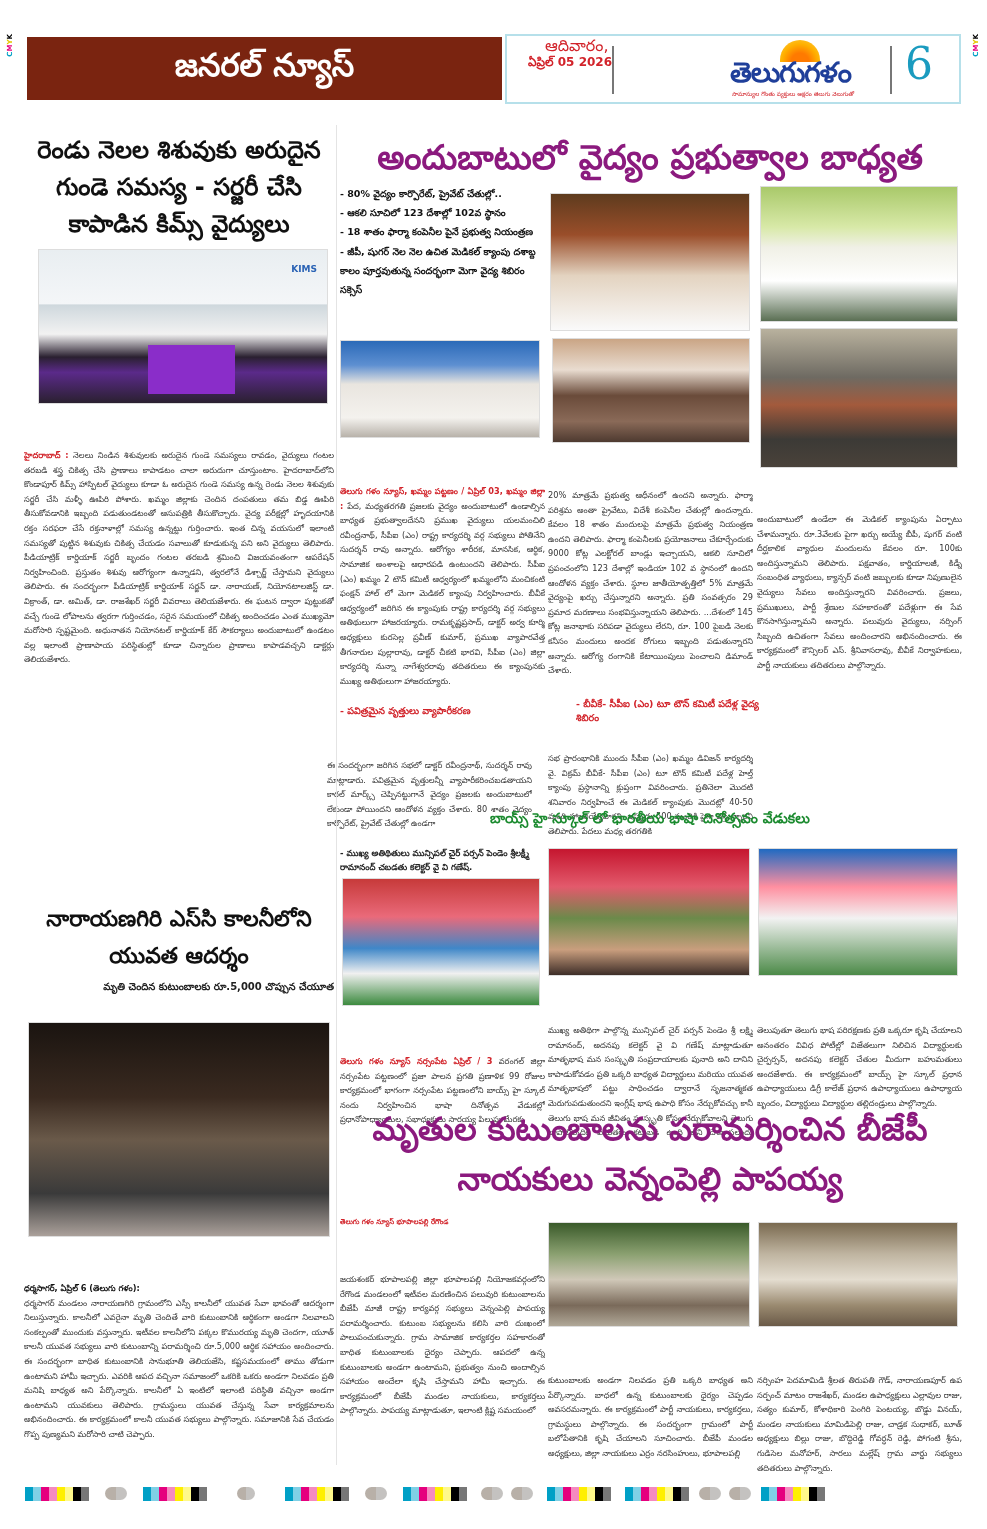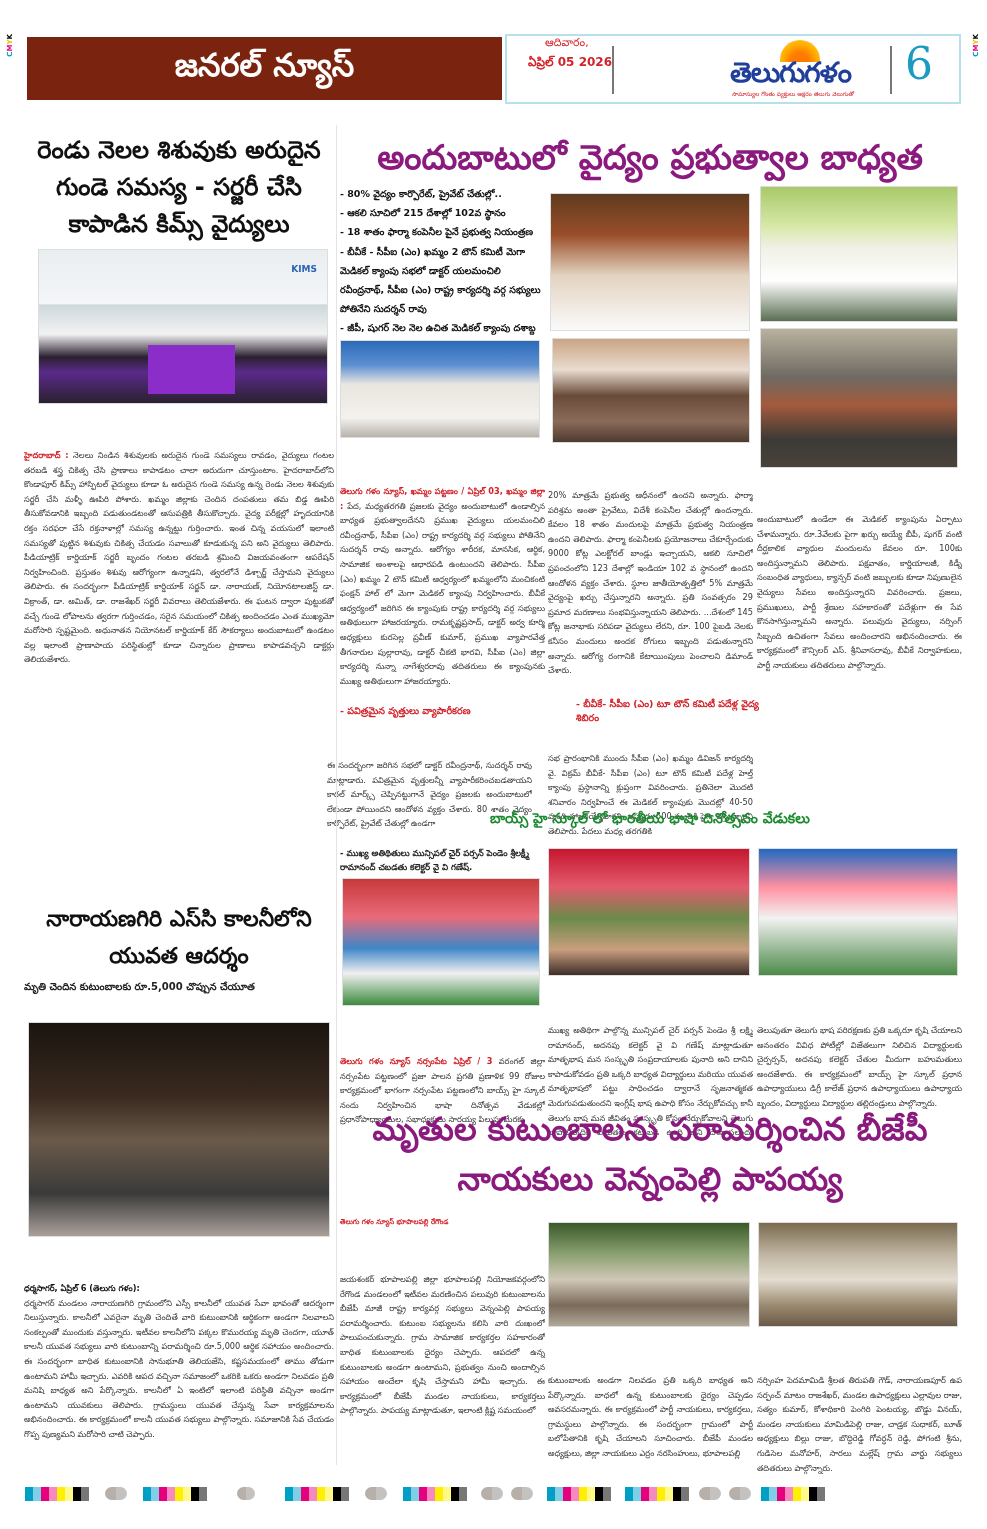--- a/index.html
+++ b/index.html
@@ -4,21 +4,21 @@
 <style>
   * { box-sizing: border-box; margin: 0; padding: 0; }
   html, body { width: 987px; height: 1529px; background: #ffffff; overflow: hidden; }
   body { position: relative; font-family: "DejaVu Sans", sans-serif; color: #222; }
 
   .abs { position: absolute; }
 
   
   .section-banner { left: 27px; top: 37px; width: 475px; height: 63px; background: #7a2410; color: #fff; display: flex; align-items: center; justify-content: center; font-size: 32px; font-weight: bold; }
   .masthead { left: 505px; top: 34px; width: 456px; height: 70px; border: 2px solid #b6e0ea; background: #fff; }
-  .date-day { left: 545px; top: 36px; font-size: 11px; color: #d2232a; }
+  .date-day { left: 545px; top: 36px; font-size: 16px; color: #d2232a; }
   .date-full { left: 528px; top: 55px; font-size: 12px; color: #d2232a; font-weight: bold; }
   .vline { width: 2px; background: #777; }
   .logo { left: 720px; top: 40px; width: 170px; height: 60px; }
   .logo-sun { position: absolute; left: 60px; top: 0; width: 40px; height: 22px; border-radius: 40px 40px 0 0; background: radial-gradient(circle at 50% 100%, #ff7a00 30%, #ffb000 60%, #ffd24a 100%); }
   .logo-text { position: absolute; left: 10px; top: 16px; font-size: 28px; font-weight: bold; color: #1f3f9a; letter-spacing: -1px; }
   .logo-tag { position: absolute; left: 12px; top: 50px; font-size: 6px; color: #d2232a; white-space: nowrap; }
   .page-num { left: 905px; top: 38px; font-size: 44px; color: #1a9bbf; font-family: "DejaVu Serif", serif; }
   .cmyk { font-size: 7px; writing-mode: vertical-rl; transform: rotate(180deg); font-weight: bold; }
   .cmyk span:nth-child(1){color:#00a0c6;} .cmyk span:nth-child(2){color:#e5007e;} .cmyk span:nth-child(3){color:#e5c600;} .cmyk span:nth-child(4){color:#000;}
 
@@ -77,33 +77,32 @@
 <div class="abs photo ph-kims" style="left:38px; top:249px; width:290px; height:155px;">
   <div class="table-cloth"></div>
   <div class="kims-logo">KIMS</div>
 </div>
 <div class="abs body-text" style="left:24px; top:408px; width:310px; height:455px;">
   <span class="dateline">హైదరాబాద్ :</span>
   <span>నెలలు నిండిన శిశువులకు అరుదైన గుండె సమస్యలు రావడం, వైద్యులు గంటల తరబడి శస్త్ర చికిత్స చేసి ప్రాణాలు కాపాడటం చాలా అరుదుగా చూస్తుంటాం. హైదరాబాద్‌లోని కొండాపూర్ కిమ్స్ హాస్పిటల్ వైద్యులు కూడా ఓ అరుదైన గుండె సమస్య ఉన్న రెండు నెలల శిశువుకు సర్జరీ చేసి మళ్ళీ ఊపిరి పోశారు. ఖమ్మం జిల్లాకు చెందిన దంపతులు తమ బిడ్డ ఊపిరి తీసుకోవడానికి ఇబ్బంది పడుతుండటంతో ఆసుపత్రికి తీసుకొచ్చారు. వైద్య పరీక్షల్లో హృదయానికి రక్తం సరఫరా చేసే రక్తనాళాల్లో సమస్య ఉన్నట్టు గుర్తించారు. ఇంత చిన్న వయసులో ఇలాంటి సమస్యతో పుట్టిన శిశువుకు చికిత్స చేయడం సవాలుతో కూడుకున్న పని అని వైద్యులు తెలిపారు. పీడియాట్రిక్ కార్డియాక్ సర్జరీ బృందం గంటల తరబడి శ్రమించి విజయవంతంగా ఆపరేషన్ నిర్వహించింది. ప్రస్తుతం శిశువు ఆరోగ్యంగా ఉన్నాడని, త్వరలోనే డిశ్చార్జ్ చేస్తామని వైద్యులు తెలిపారు. ఈ సందర్భంగా పీడియాట్రిక్ కార్డియాక్ సర్జన్ డా. నారాయణ్, నియోనటాలజిస్ట్ డా. విక్రాంత్, డా. అమిత్, డా. రాజశేఖర్ సర్జరీ వివరాలు తెలియజేశారు. ఈ ఘటన ద్వారా పుట్టుకతో వచ్చే గుండె లోపాలను త్వరగా గుర్తించడం, సరైన సమయంలో చికిత్స అందించడం ఎంత ముఖ్యమో మరోసారి స్పష్టమైంది. అధునాతన నియోనటల్ కార్డియాక్ కేర్ సౌకర్యాలు అందుబాటులో ఉండటం వల్ల ఇలాంటి ప్రాణాపాయ పరిస్థితుల్లో కూడా చిన్నారుల ప్రాణాలు కాపాడవచ్చని డాక్టర్లు తెలియజేశారు.</span>
 </div>
 
 <div class="abs hl-black" style="left:24px; top:900px; width:310px; font-size:22px; line-height:37px;">నారాయణగిరి ఎస్‌సి కాలనీలోని యువత ఆదర్శం</div>
-<div class="abs" style="left:24px; top:981px; width:310px; text-align:left; font-size:10px; font-weight:bold;">మృతి చెందిన కుటుంబాలకు రూ.5,000 చొప్పున చేయూత</div>
+<div class="abs" style="left:24px; top:981px; width:310px; text-align:right; font-size:10px; font-weight:bold;">మృతి చెందిన కుటుంబాలకు రూ.5,000 చొప్పున చేయూత</div>
 <div class="abs photo ph-night" style="left:28px; top:1022px; width:302px; height:215px;"></div>
 <div class="abs body-text" style="left:24px; top:1241px; width:310px; height:200px;">
   <div class="dateline" style="color:#111;">ధర్మసాగర్, ఏప్రిల్ 6 (తెలుగు గళం):</div>
   <span>ధర్మసాగర్ మండలం నారాయణగిరి గ్రామంలోని ఎస్సీ కాలనీలో యువత సేవా భావంతో ఆదర్శంగా నిలుస్తున్నారు. కాలనీలో ఎవరైనా మృతి చెందితే వారి కుటుంబానికి ఆర్థికంగా అండగా నిలవాలని సంకల్పంతో ముందుకు వస్తున్నారు. ఇటీవల కాలనీలోని పక్కల కొమురయ్య మృతి చెందగా, యూత్ కాలనీ యువత సభ్యులు వారి కుటుంబాన్ని పరామర్శించి రూ.5,000 ఆర్థిక సహాయం అందించారు. ఈ సందర్భంగా బాధిత కుటుంబానికి సానుభూతి తెలియజేసి, కష్టసమయంలో తాము తోడుగా ఉంటామని హామీ ఇచ్చారు. ఎవరికి ఆపద వచ్చినా సమాజంలో ఒకరికి ఒకరు అండగా నిలవడం ప్రతి మనిషి బాధ్యత అని పేర్కొన్నారు. కాలనీలో ఏ ఇంటిలో ఇలాంటి పరిస్థితి వచ్చినా అండగా ఉంటామని యువకులు తెలిపారు. గ్రామస్థులు యువత చేస్తున్న సేవా కార్యక్రమాలను అభినందించారు. ఈ కార్యక్రమంలో కాలనీ యువత సభ్యులు పాల్గొన్నారు. సమాజానికి సేవ చేయడం గొప్ప పుణ్యమని మరోసారి చాటి చెప్పారు.</span>
 </div>
 
 <div class="abs hl-purple" style="left:340px; top:135px; width:620px; font-size:34px; line-height:44px; text-align:center;">అందుబాటులో వైద్యం ప్రభుత్వాల బాధ్యత</div>
 <div class="abs bullets" style="left:340px; top:184px; width:205px;">
   <div>- 80% వైద్యం కార్పొరేట్, ప్రైవేట్ చేతుల్లో..</div>
-  <div>- ఆకలి సూచిలో 215 దేశాల్లో 102వ స్థానం</div>
+  <div>- ఆకలి సూచిలో 123 దేశాల్లో 102వ స్థానం</div>
   <div>- 18 శాతం ఫార్మా కంపెనీల పైనే ప్రభుత్వ నియంత్రణ</div>
-  <div>- బీవీకే - సీపీఐ (ఎం) ఖమ్మం 2 టౌన్ కమిటీ మెగా మెడికల్ క్యాంపు సభలో డాక్టర్ యలమంచిలి రవీంద్రనాథ్, సీపీఐ (ఎం) రాష్ట్ర కార్యదర్శి వర్గ సభ్యులు పోతినేని సుదర్శన్ రావు</div>
   <div>- జీపీ, షుగర్ నెల నెల ఉచిత మెడికల్ క్యాంపు దశాబ్ద కాలం పూర్తవుతున్న సందర్భంగా మెగా వైద్య శిబిరం సక్సెస్</div>
 </div>
 <div class="abs photo ph-podium" style="left:550px; top:193px; width:200px; height:138px;"></div>
 <div class="abs photo ph-speaker2" style="left:760px; top:186px; width:198px; height:136px;"></div>
 <div class="abs photo ph-speaker1" style="left:340px; top:340px; width:200px; height:98px;"></div>
 <div class="abs photo ph-crowd1" style="left:552px; top:338px; width:198px; height:105px;"></div>
 <div class="abs photo ph-crowd2" style="left:760px; top:328px; width:198px; height:140px;"></div>
 
 <div class="abs body-text" style="left:340px; top:444px; width:205px; height:245px;">
   <span class="dateline">తెలుగు గళం న్యూస్, ఖమ్మం పట్టణం / ఏప్రిల్ 03, ఖమ్మం జిల్లా :</span>

